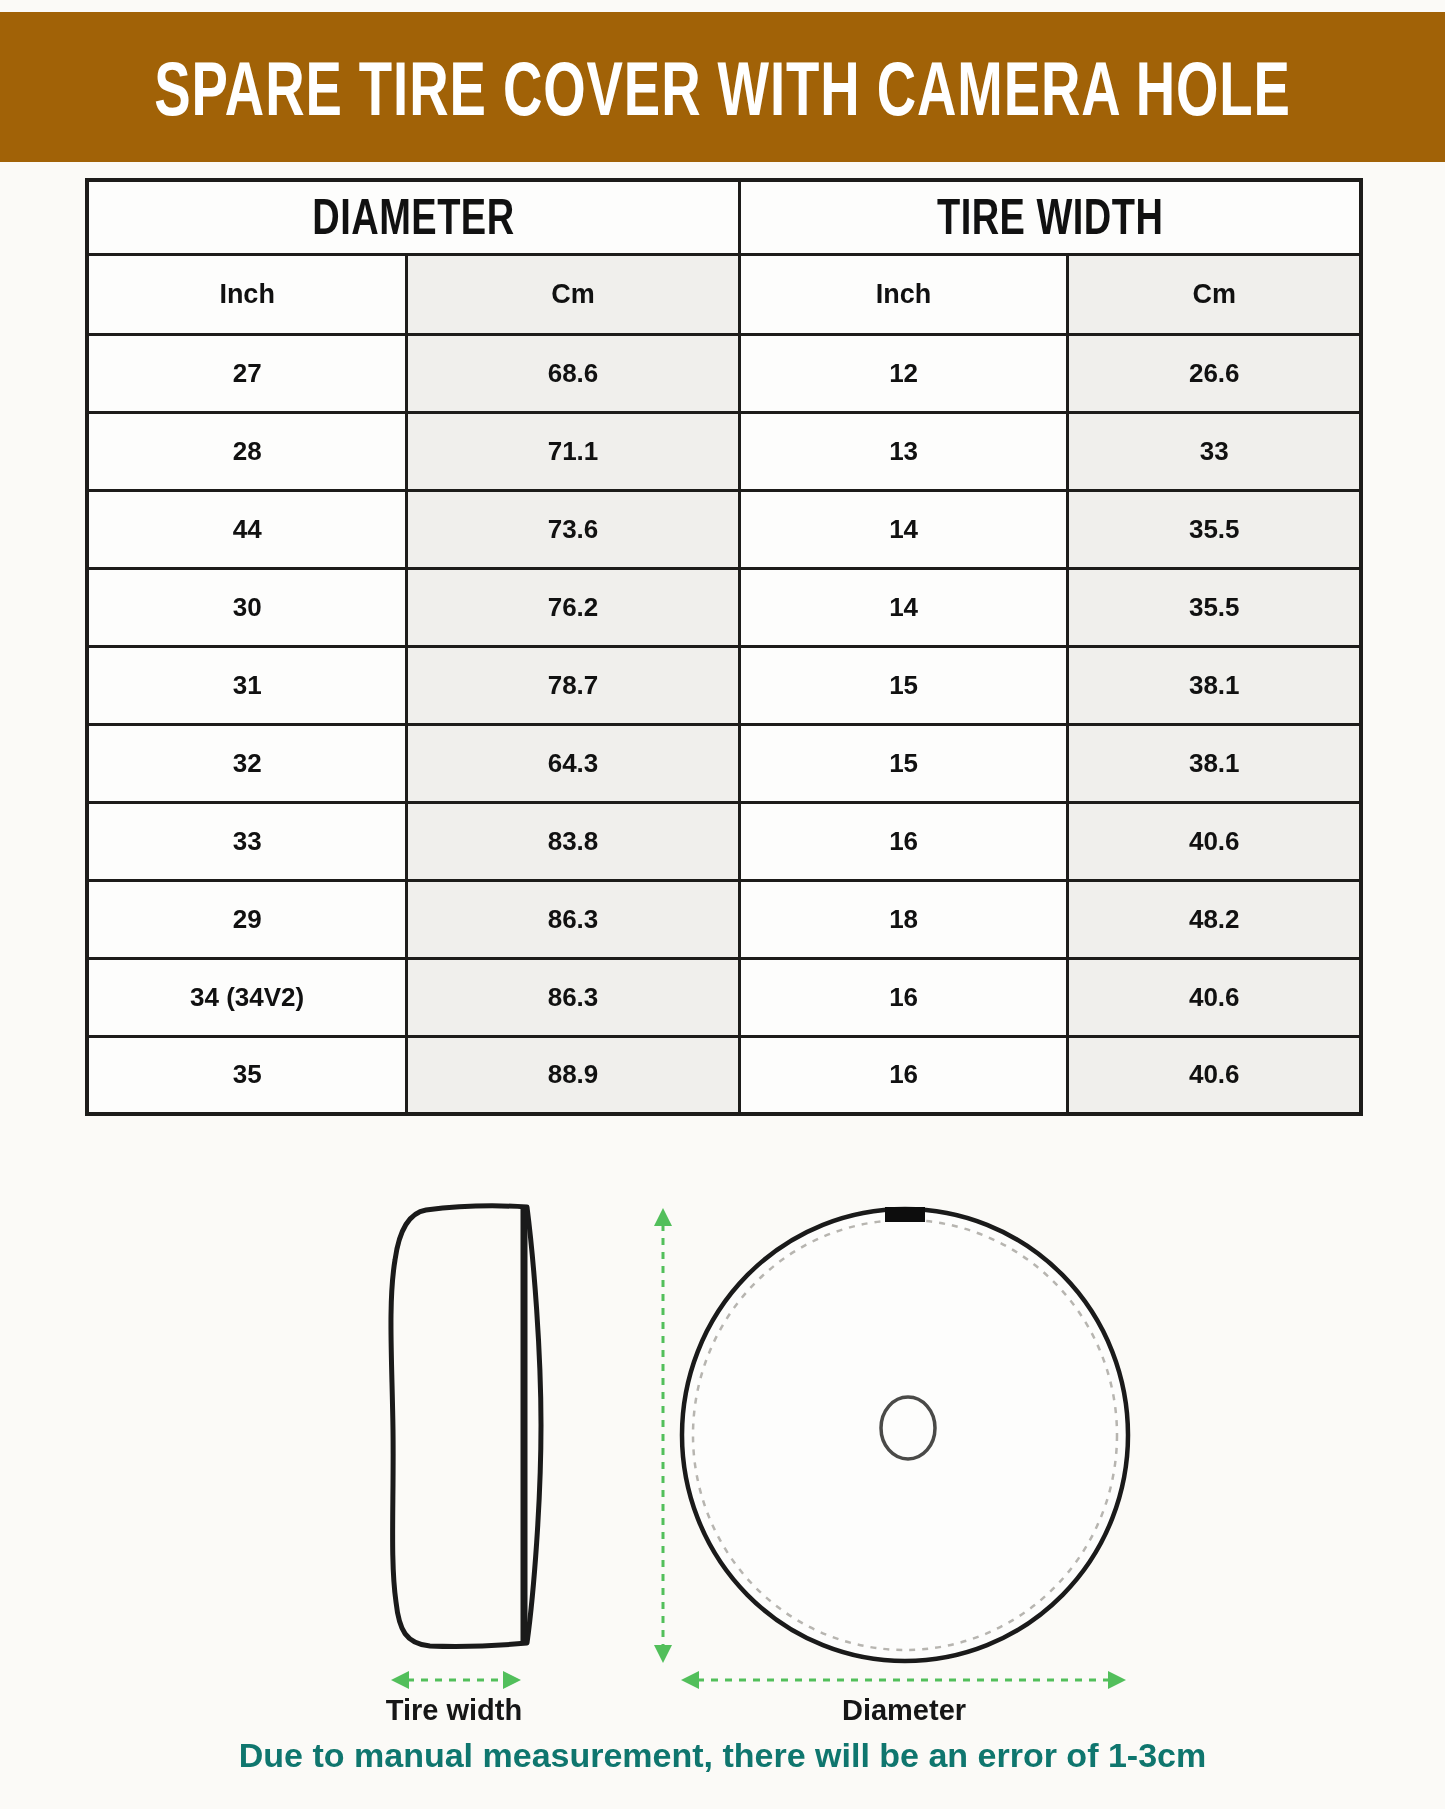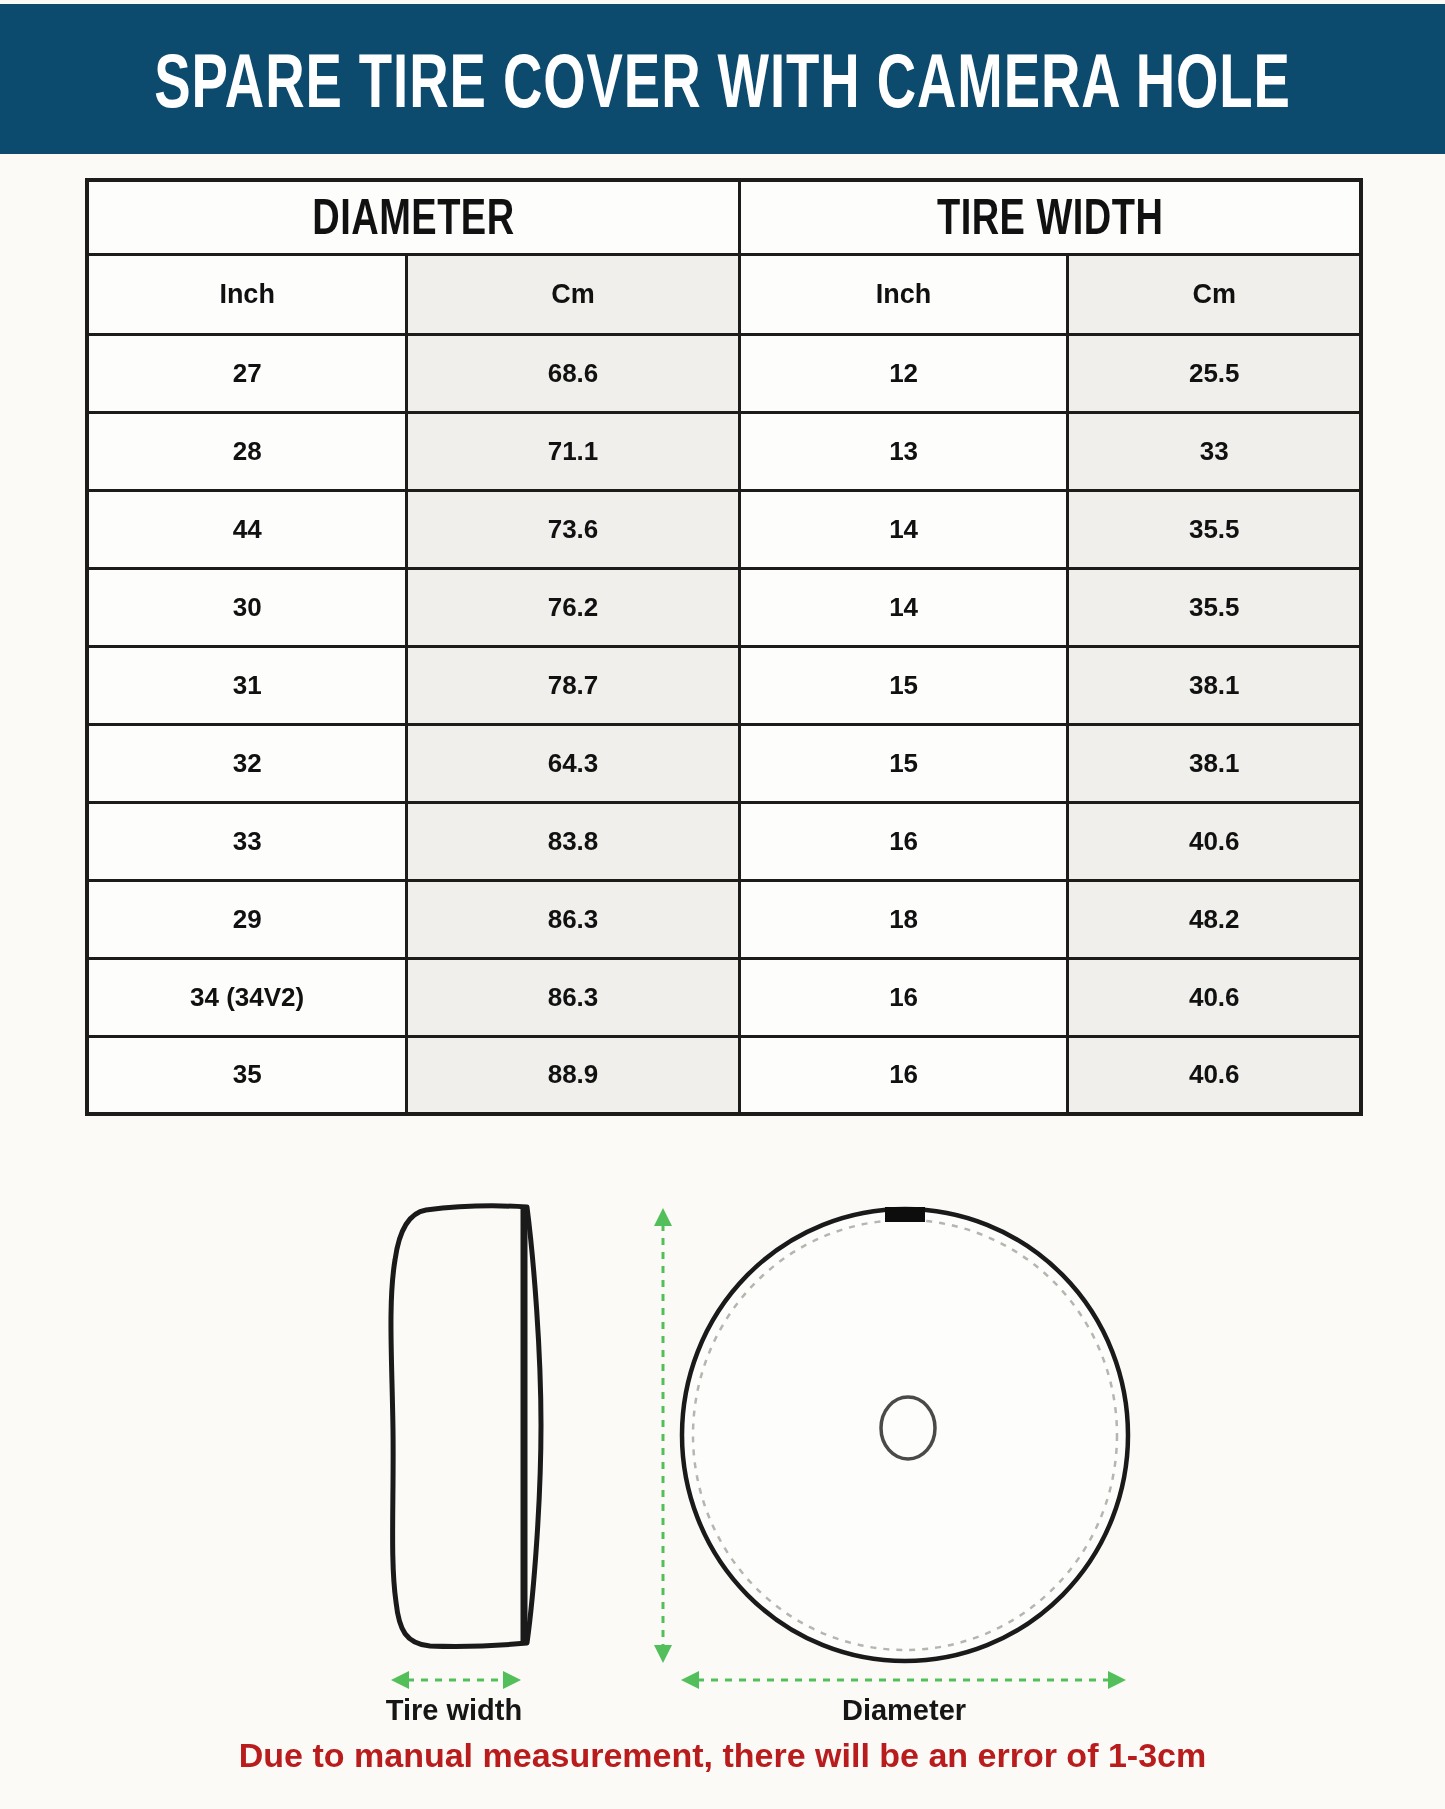--- a/index.html
+++ b/index.html
@@ -8,24 +8,24 @@
     position: relative;
     width: 1445px;
     height: 1809px;
     background: #fbfaf7;
     overflow: hidden;
   }
 
   
   .banner {
     position: absolute;
-    top: 4px; left: 0;
+    top: 12px; left: 0;
     width: 100%;
     height: 150px;
-    background: #0c4a6e;
+    background: #a16207;
     display: flex;
     align-items: center;
     justify-content: center;
   }
   .banner-title {
     color: #ffffff;
     font-weight: bold;
     font-size: 58px;
     letter-spacing: 1px;
     transform: scaleY(1.32) scaleX(0.94);
@@ -86,21 +86,21 @@
   .label-diameter   { left: 774px; top: 1694px; }
 
   
   .footnote {
     position: absolute;
     left: 0; top: 1736px;
     width: 100%;
     text-align: center;
     font-size: 34px;
     font-weight: bold;
-    color: #b91c1c;
+    color: #0f766e;
   }
 </style>
 </head>
 <body>
 
 <div class="page">
 
   <header class="banner">
     <div class="banner-title">SPARE TIRE COVER WITH CAMERA HOLE</div>
   </header>
@@ -126,21 +126,21 @@
         <th class="cm-col">Cm</th>
         <th>Inch</th>
         <th class="cm-col">Cm</th>
       </tr>
     </thead>
     <tbody>
       <tr>
         <td>27</td>
         <td class="cm-col">68.6</td>
         <td>12</td>
-        <td class="cm-col">25.5</td>
+        <td class="cm-col">26.6</td>
       </tr>
       <tr>
         <td>28</td>
         <td class="cm-col">71.1</td>
         <td>13</td>
         <td class="cm-col">33</td>
       </tr>
       <tr>
         <td>44</td>
         <td class="cm-col">73.6</td>

